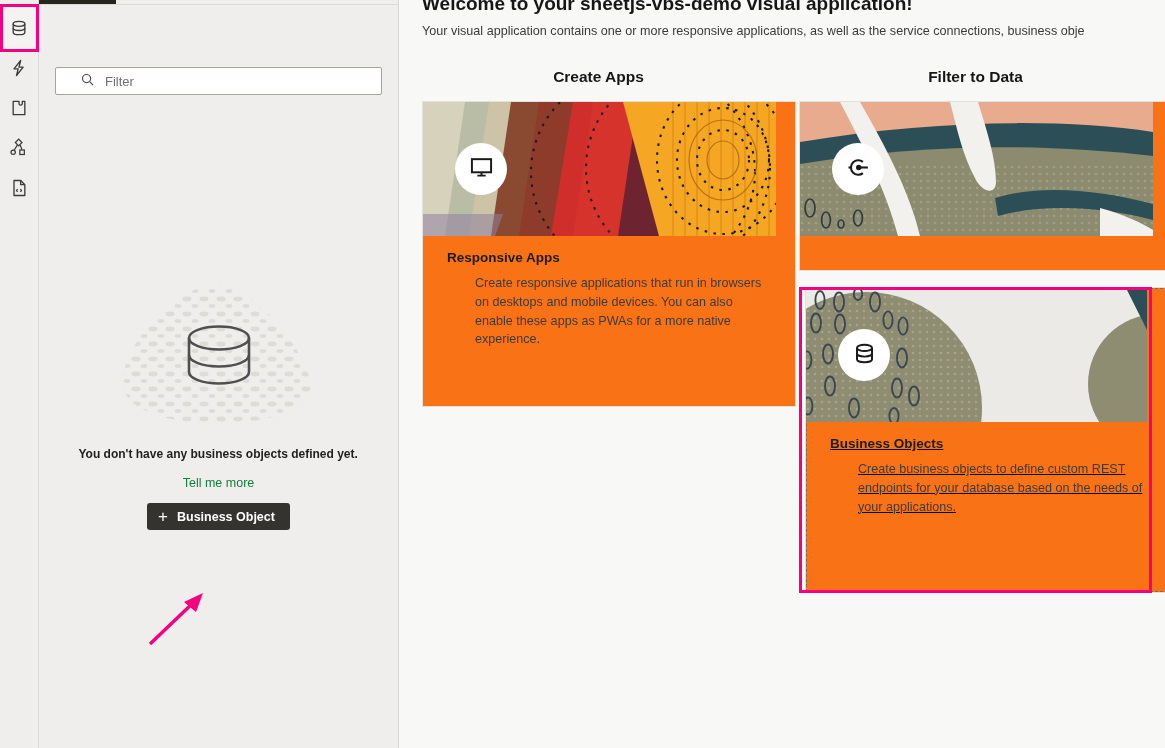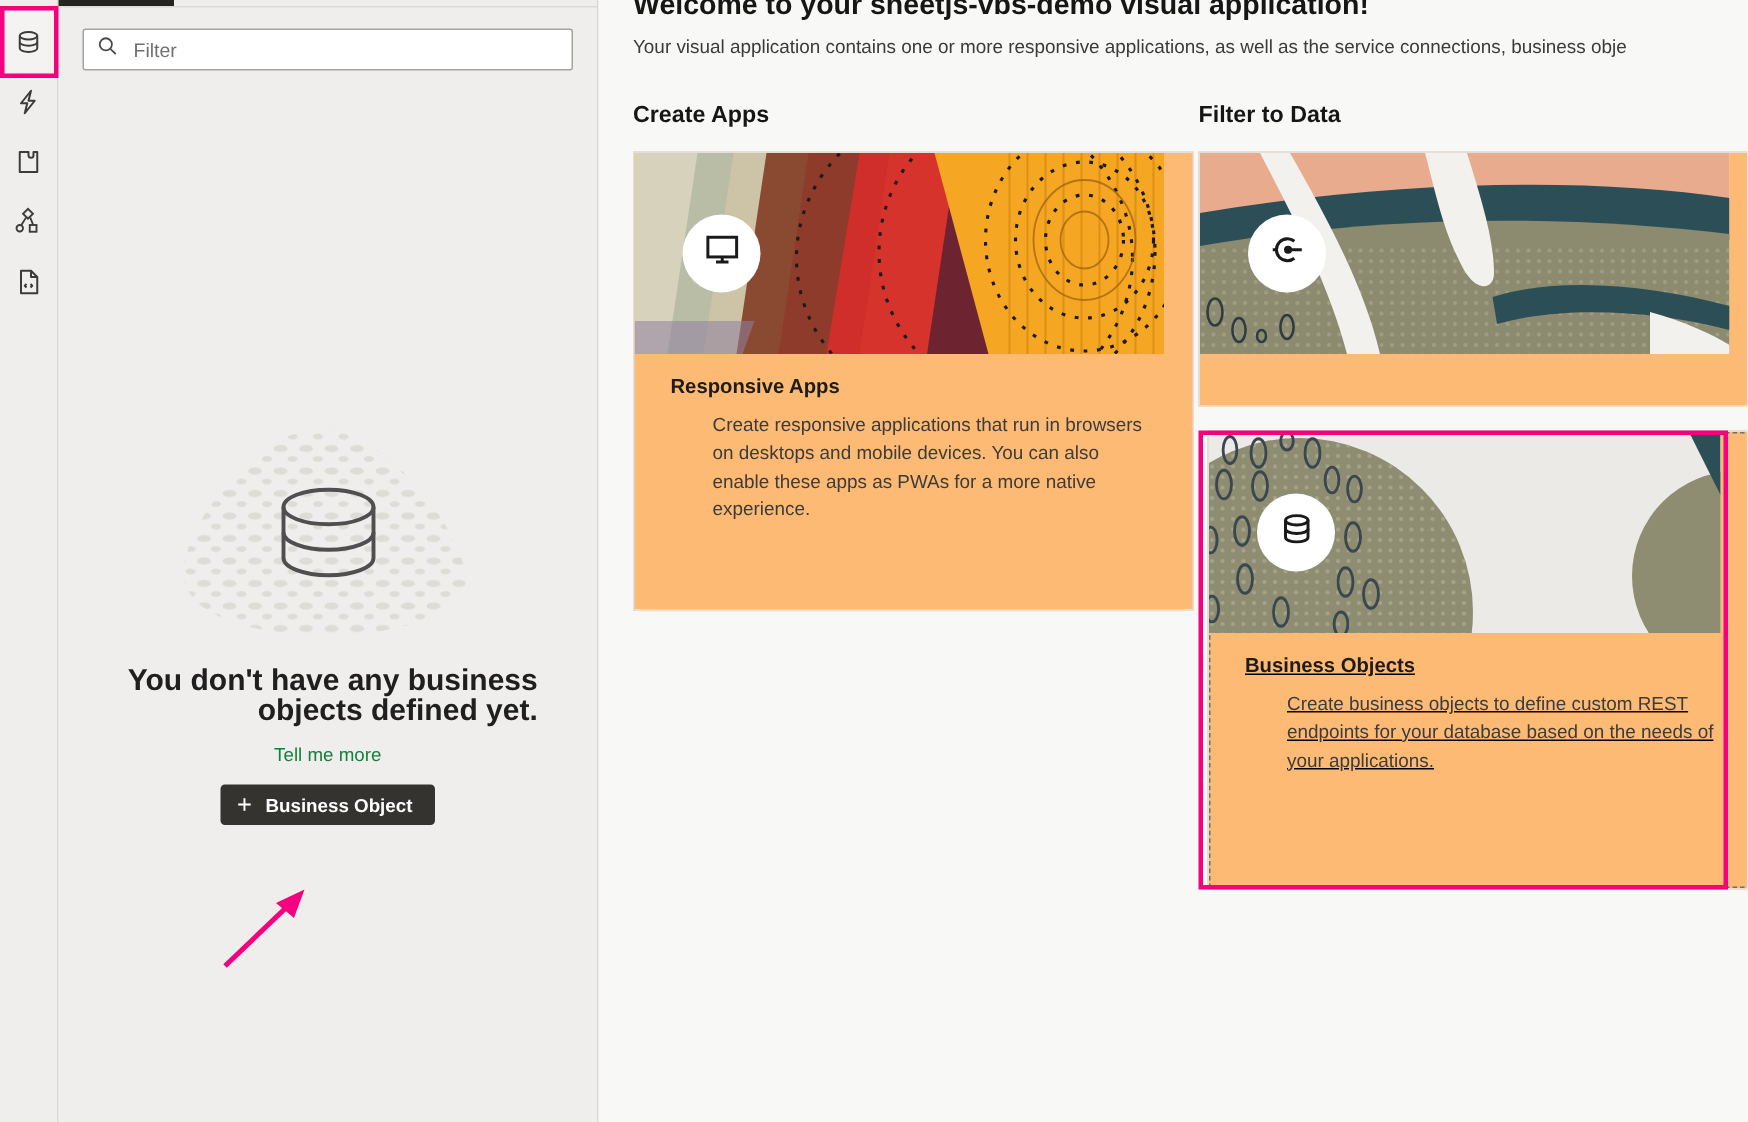--- a/index.html
+++ b/index.html
@@ -49,40 +49,40 @@
     position: relative; background: #efeeec;
   }
   .tabstrip .tab-active {
     position: absolute; left: 0; top: 0;
     width: 77px; height: 4px; background: #25241f;
   }
   .filter-wrap { padding: 14px 16px 0 16px; }
   .filter-box {
     height: 28px; background: #fff;
     border: 1px solid #a6a39e; border-radius: 2px;
-    display: flex; align-items: center; padding: 0 8px;
+    display: flex; align-items: center; padding: 0 24px; margin-top: 48px;
   }
   .filter-box svg { flex: 0 0 auto; color: #4a4a4a; }
   .filter-input {
     border: 0; outline: 0; background: transparent;
     font-family: "Liberation Sans", sans-serif;
     font-size: 13px; color: #3d3d3d;
     margin-left: 10px; width: 100%; height: 26px;
   }
   .filter-input::placeholder { color: #6f6f6f; }
 
   
   .empty {
     position: absolute; left: 0; right: 0; top: 280px;
     display: flex; flex-direction: column; align-items: center;
   }
   .empty-illus { width: 210px; height: 150px; position: relative; }
   .empty-title {
-    font-size: 20px; font-weight: bold; color: #1f1f1f;
-    text-align: right; line-height: 20px;
+    font-size: 12px; font-weight: bold; color: #1f1f1f;
+    text-align: left; line-height: 20px;
     width: 280px; margin-top: 14px;
   }
   .empty-link {
     font-size: 12.5px; color: #15803d; margin-top: 12px;
     cursor: pointer; text-decoration: none;
   }
   .btn-dark {
     margin-top: 13px; height: 27px;
     background: #343330; color: #fff;
     border: 0; border-radius: 3px;
@@ -109,23 +109,24 @@
   }
   .welcome-sub {
     font-size: 12.6px; color: #3b3b3b; margin-top: 9px;
     white-space: nowrap;
   }
   .cols { display: flex; gap: 24px; margin-top: 30px; }
   .col { width: 353px; flex: 0 0 353px; }
   .col-head {
     font-size: 15.5px; font-weight: bold; color: #161616;
     margin-bottom: 15px;
+    text-align: center;
   }
   .card {
-    width: 374px; background: #fdba74;
+    width: 374px; background: #f97316;
     border: 1px solid #e2e0dd;
     position: relative;
     cursor: pointer;
   }
   .card-media { height: 134px; width: 100%; position: relative; overflow: hidden; }
   .card-badge {
     position: absolute; left: 32px; top: 41px;
     width: 52px; height: 52px; border-radius: 50%;
     background: #fff; display: flex; align-items: center; justify-content: center;
     color: #1a1a1a;

